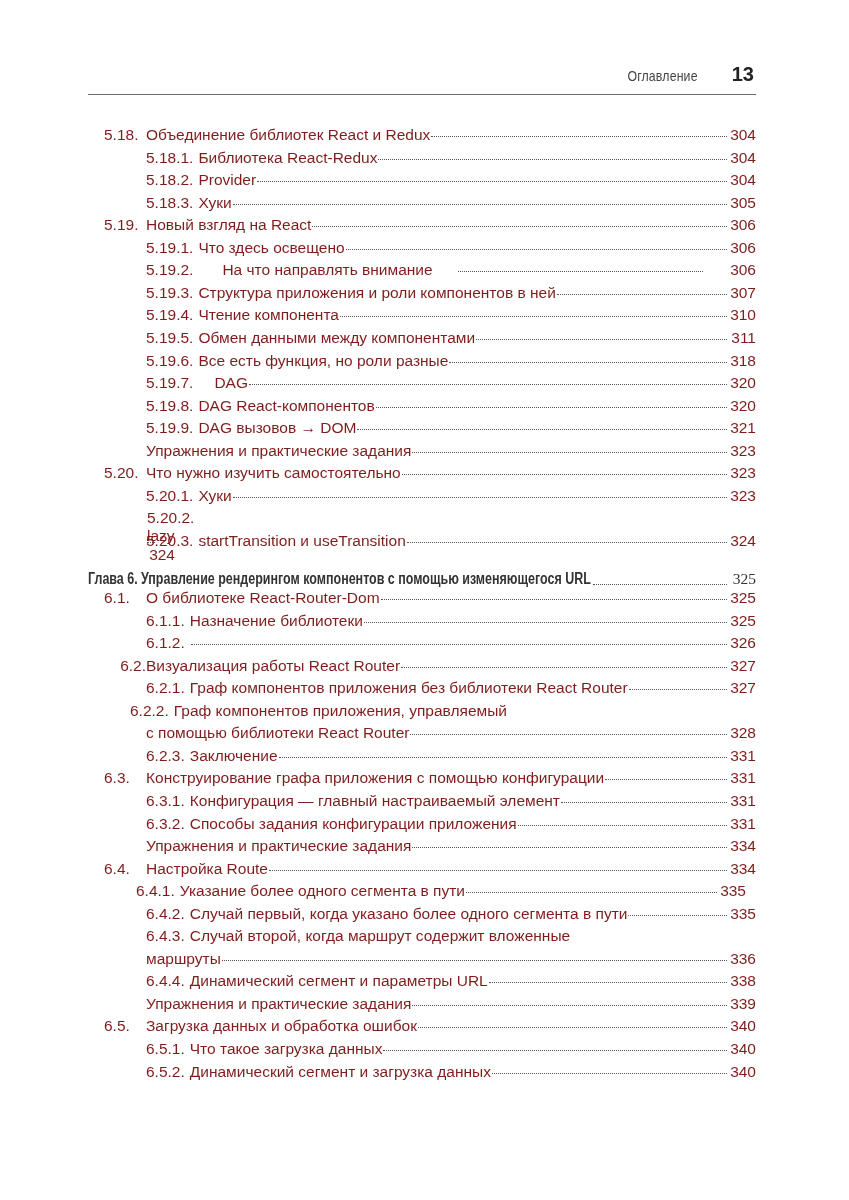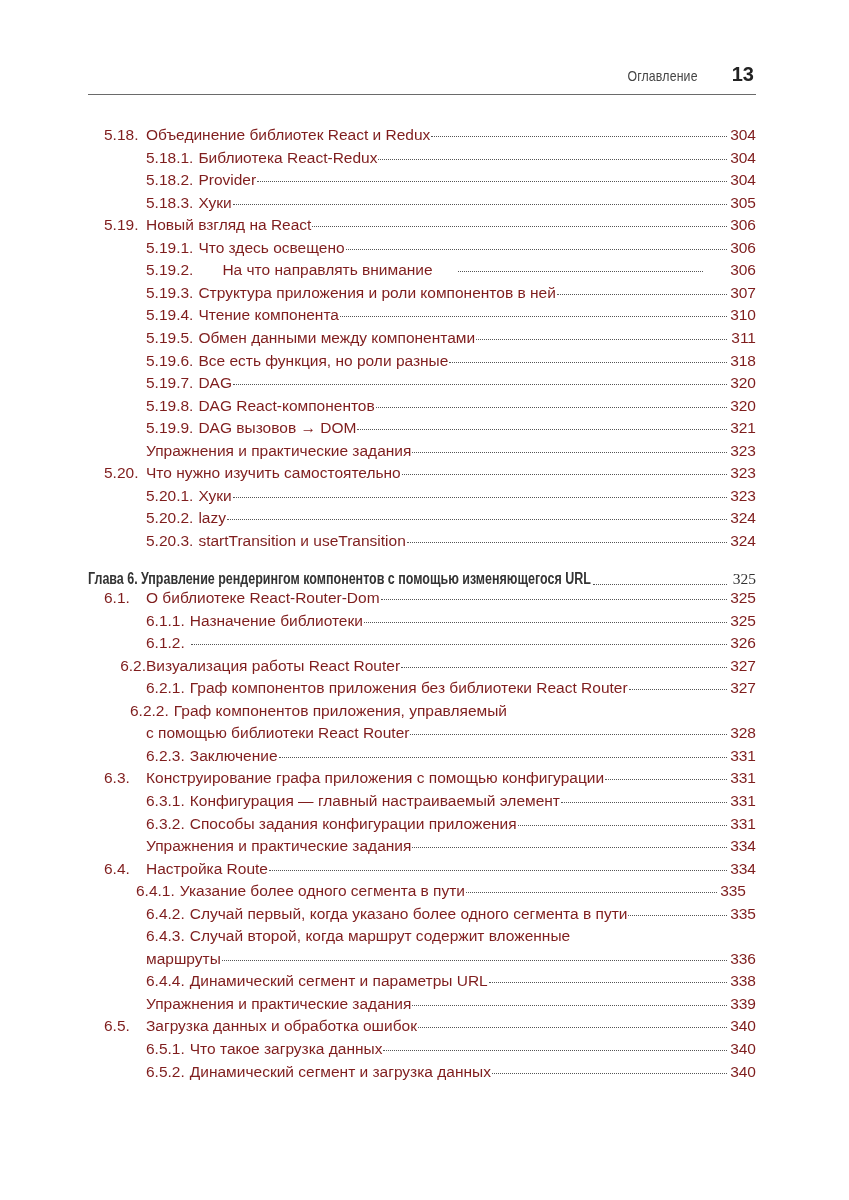--- a/index.html
+++ b/index.html
@@ -106,21 +106,21 @@
         <span class="dots"></span>
         <span class="page-num">311</span>
       </div>
       <div class="row" style="left: 146px; width: 610px; top: 225.5px;">
         <span class="num" style="margin-right: 5px;">5.19.6.</span>
         <span class="title">Все есть функция, но роли разные</span>
         <span class="dots"></span>
         <span class="page-num">318</span>
       </div>
       <div class="row" style="left: 146px; width: 610px; top: 248.05px;">
-        <span class="num" style="margin-right: 5px;">5.19.7.</span>
+        <span class="num" style="margin-right: 21px;">5.19.7.</span>
         <span class="title">DAG</span>
         <span class="dots"></span>
         <span class="page-num">320</span>
       </div>
       <div class="row" style="left: 146px; width: 610px; top: 270.6px;">
         <span class="num" style="margin-right: 5px;">5.19.8.</span>
         <span class="title">DAG React-компонентов</span>
         <span class="dots"></span>
         <span class="page-num">320</span>
       </div>
@@ -140,21 +140,21 @@
         <span class="title">Что нужно изучить самостоятельно</span>
         <span class="dots"></span>
         <span class="page-num">323</span>
       </div>
       <div class="row" style="left: 146px; width: 610px; top: 360.8px;">
         <span class="num" style="margin-right: 5px;">5.20.1.</span>
         <span class="title">Хуки</span>
         <span class="dots"></span>
         <span class="page-num">323</span>
       </div>
-      <div class="row" style="left: 146px; width: 610px; top: 383.35px;">
+      <div class="row" style="left: 146px; width: 610px; top: 383.35px; flex-direction: column;">
         <span class="num" style="margin-right: 5px;">5.20.2.</span>
         <span class="title">lazy</span>
         <span class="dots"></span>
         <span class="page-num">324</span>
       </div>
       <div class="row" style="left: 146px; width: 610px; top: 405.9px;">
         <span class="num" style="margin-right: 5px;">5.20.3.</span>
         <span class="title">startTransition и useTransition</span>
         <span class="dots"></span>
         <span class="page-num">324</span>

